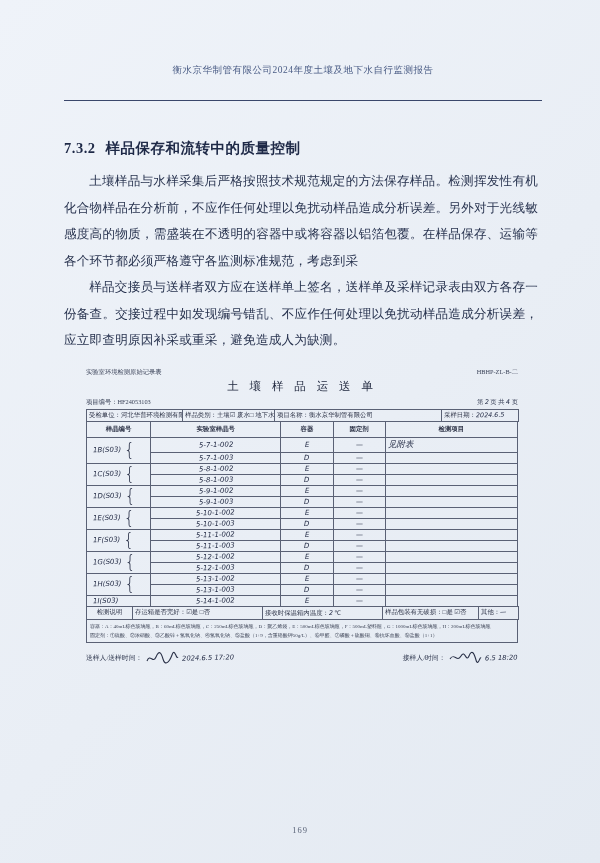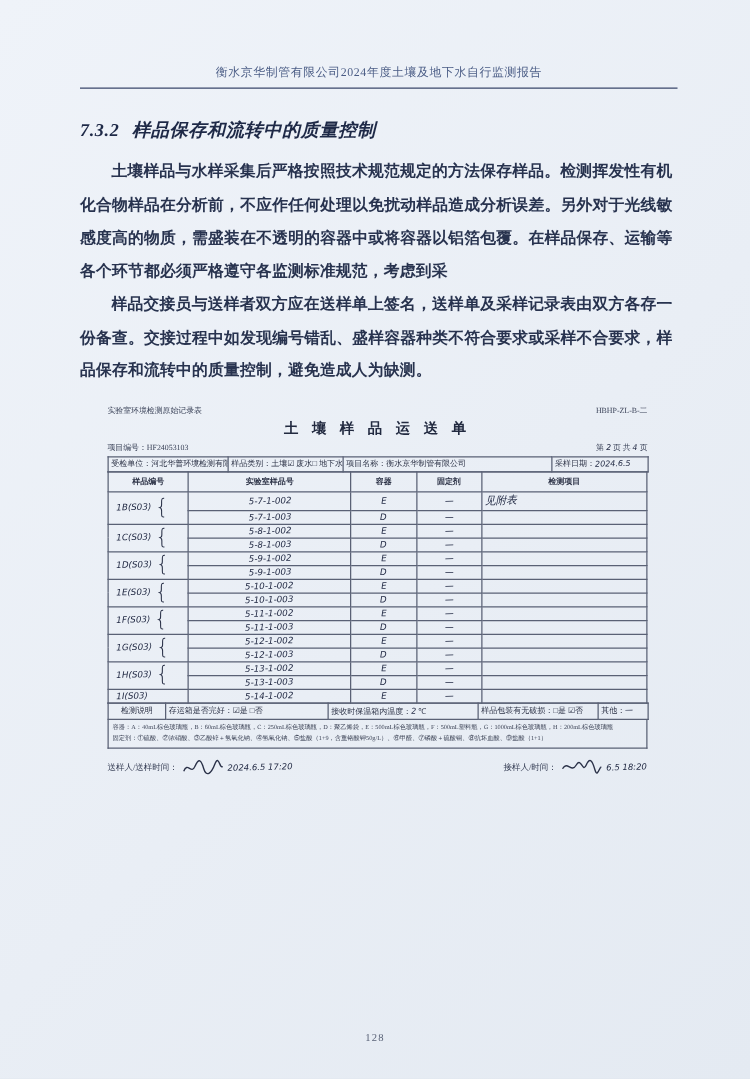--- a/index.html
+++ b/index.html
@@ -4,39 +4,38 @@
 <style>
   html,body{margin:0;padding:0;}
   body{background:#dde3ea;font-family:"Liberation Serif","DejaVu Serif",serif;}
   .scan{
     position:relative;width:600px;height:863px;margin:0 auto;overflow:hidden;
     background:linear-gradient(135deg,#eff3f9 0%,#e9eef5 55%,#e4eaf2 100%);
     color:#2a3450;
   }
   .content{padding:52px 62px 0 64px;}
   .report-header{
-    width:478px;margin:0 auto;text-align:center;
+    width:478px;margin:12px auto;text-align:center;
     font-size:9.5px;letter-spacing:.5px;color:#4a5c85;
-    padding-bottom:5px;border-bottom:1.4px solid #3a476b;
+    padding-bottom:23px;border-bottom:1.4px solid #3a476b;
   }
   .section-heading{
-    margin-top:24px;font-size:14.5px;font-weight:bold;color:#1e2947;
+    margin-top:38px;font-size:14.5px;font-weight:bold;color:#1e2947;
     letter-spacing:.5px;
-    font-style:italic;
   }
   .section-heading .sec-no{margin-right:10px;}
-  .paras{margin-top:10px;font-weight:bold;}
+  .paras{margin-top:10px;}
   .paras p{
     margin:0;font-size:12.6px;line-height:26.5px;text-align:justify;
     text-indent:2em;color:#28334f;letter-spacing:.2px;
   }
   
   .form-wrap{margin:14px 0 0 22px;width:432px;font-family:"Liberation Serif",serif;}
   .form-meta{display:flex;justify-content:space-between;align-items:flex-end;font-size:6.3px;color:#3a4258;}
-  .form-title{text-align:center;font-size:11.5px;font-weight:bold;letter-spacing:4px;color:#222a40;margin-top:2px;}
+  .form-title{text-align:center;font-size:11.5px;font-weight:normal;letter-spacing:4px;color:#222a40;margin-top:2px;}
   .form-sub{display:flex;justify-content:space-between;align-items:flex-end;font-size:6.3px;margin-top:4px;color:#3a4258;}
   .hw{font-family:"DejaVu Sans",sans-serif;font-style:italic;color:#232b45;display:inline-block;transform:rotate(-1.5deg);}
   .hw-lg{font-size:8.5px;}
   table.ft{border-collapse:collapse;width:432px;table-layout:fixed;margin-top:2px;}
   table.ft + table.ft{margin-top:-1px;}
   .ft td,.ft th{
     border:1px solid #5a6175;font-weight:normal;
     font-size:6.4px;color:#2c3246;padding:1px 2px;vertical-align:middle;
     overflow:hidden;white-space:nowrap;
   }
@@ -61,21 +60,21 @@
   <div class="content">
 
     <div class="report-header">衡水京华制管有限公司2024年度土壤及地下水自行监测报告</div>
 
     <div class="section-heading">
       <span class="sec-no">7.3.2</span><span>样品保存和流转中的质量控制</span>
     </div>
 
     <div class="paras">
       <p>土壤样品与水样采集后严格按照技术规范规定的方法保存样品。检测挥发性有机化合物样品在分析前，不应作任何处理以免扰动样品造成分析误差。另外对于光线敏感度高的物质，需盛装在不透明的容器中或将容器以铝箔包覆。在样品保存、运输等各个环节都必须严格遵守各监测标准规范，考虑到采</p>
-      <p>样品交接员与送样者双方应在送样单上签名，送样单及采样记录表由双方各存一份备查。交接过程中如发现编号错乱、盛样容器种类不符合要求或采样不合要求，样品保存和流转中的质量控制，避免造成人为缺测。</p>
+      <p>样品交接员与送样者双方应在送样单上签名，送样单及采样记录表由双方各存一份备查。交接过程中如发现编号错乱、不应作任何处理以免扰动样品造成分析误差，应立即查明原因补采或重采，避免造成人为缺测。</p>
     </div>
 
     <div class="form-wrap">
       <div class="form-meta">
         <span>实验室环境检测原始记录表</span>
         <span>HBHP-ZL-B-二</span>
       </div>
       <div class="form-title">土 壤 样 品 运 送 单</div>
       <div class="form-sub">
         <span>项目编号：HF24053103</span>
@@ -315,14 +314,14 @@
           <svg class="sig-svg" width="34" height="14" viewBox="0 0 34 14">
               <path d="M2 8 C6 1, 9 12, 13 5 S 18 12, 21 5 S 26 2, 28 9 S 32 5, 33 7" fill="none" stroke="#2a3148" stroke-width="1.1"></path>
             </svg>
           <span class="hw">6.5 18:20</span>
         </span>
       </div>
     </div>
 
   </div>
 
-  <div class="page-footer">128</div>
+  <div class="page-footer">169</div>
 </div>
 
 </body></html>

